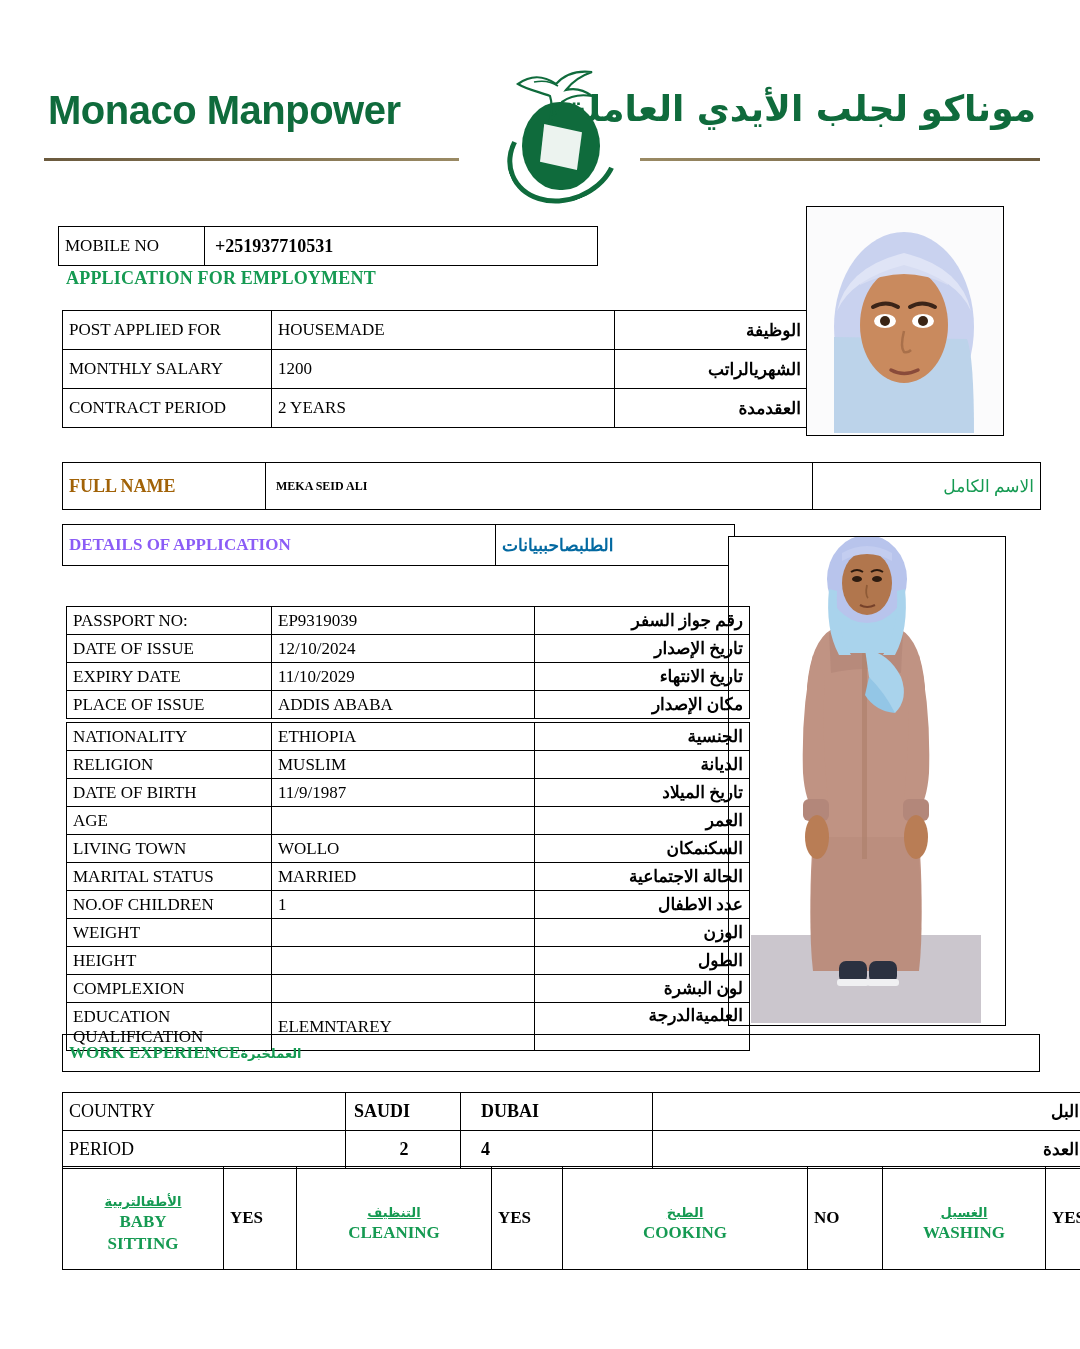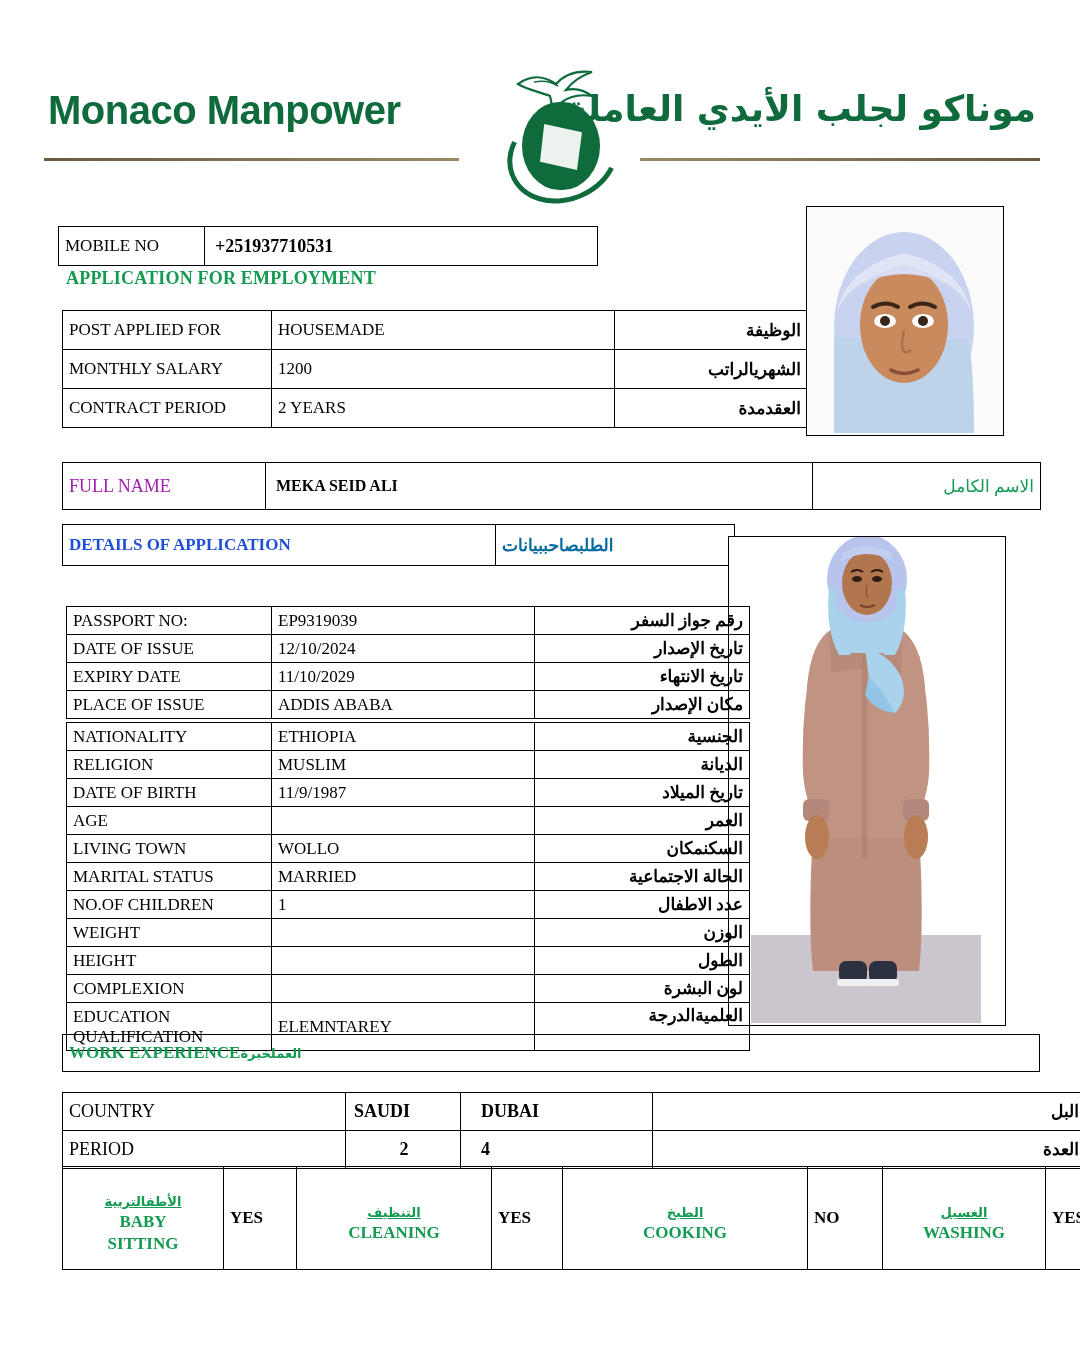--- a/index.html
+++ b/index.html
@@ -195,36 +195,36 @@
   }
 
   
   .name-tbl {
     position: absolute;
     left: 62px;
     top: 462px;
     width: 940px;
   }
   .name-tbl td { height: 42px; }
-  .name-tbl td.k { width: 190px; font-weight: normal; color: #a21caf; font-size: 18px; }
-  .name-tbl td.v { width: 530px; font-weight: bold; font-size: 16px; padding-left: 10px; }
+  .name-tbl td.k { width: 190px; font-weight: bold; color: #a16207; font-size: 18px; }
+  .name-tbl td.v { width: 530px; font-weight: bold; font-size: 12px; padding-left: 10px; }
   .name-tbl td.a { width: 215px; color: #159a52; font-weight: normal; }
 
   
   .details-tbl {
     position: absolute;
     left: 62px;
     top: 524px;
     width: 648px;
   }
   .details-tbl td { height: 36px; border: 1px solid #000; }
   .det-head {
     font-weight: bold;
     font-size: 19px;
-    color: #1d4ed8;
+    color: #8b5cf6;
   }
   .det-ar {
     direction: rtl;
     text-align: left;
     font-family: "DejaVu Sans", sans-serif;
     font-weight: bold;
     font-size: 14px;
     color: #0369a1;
   }
 

